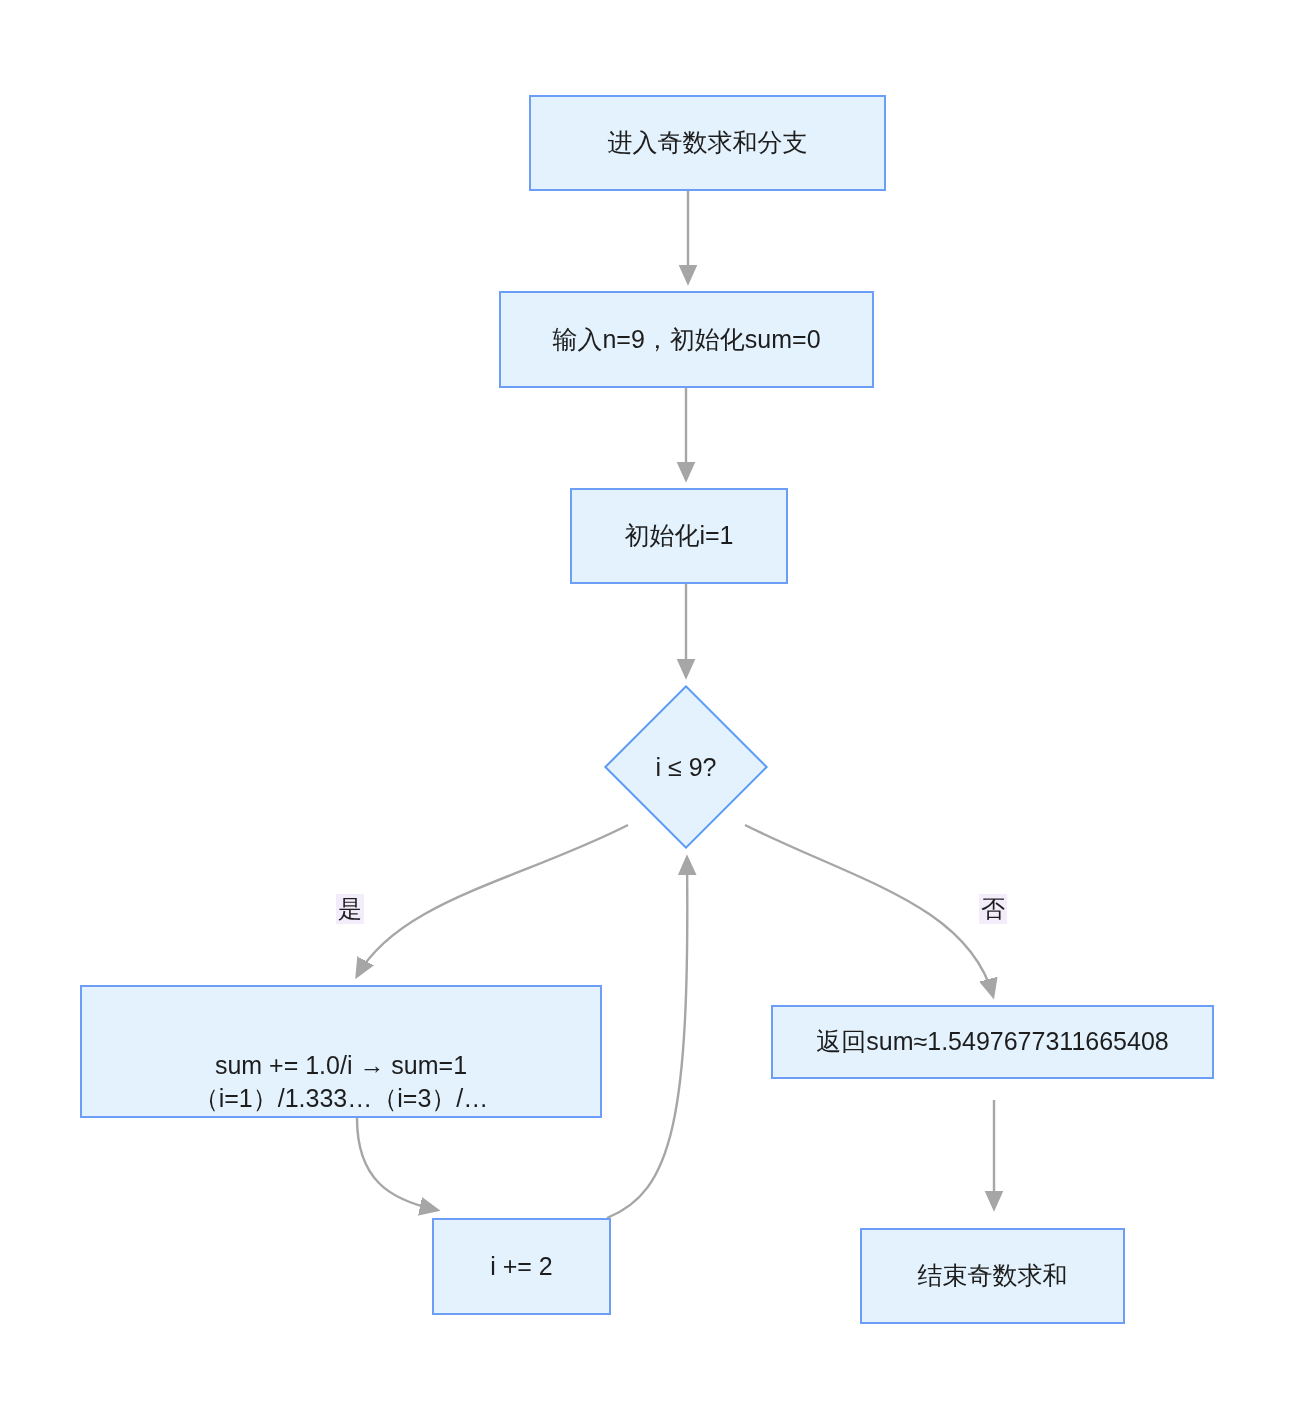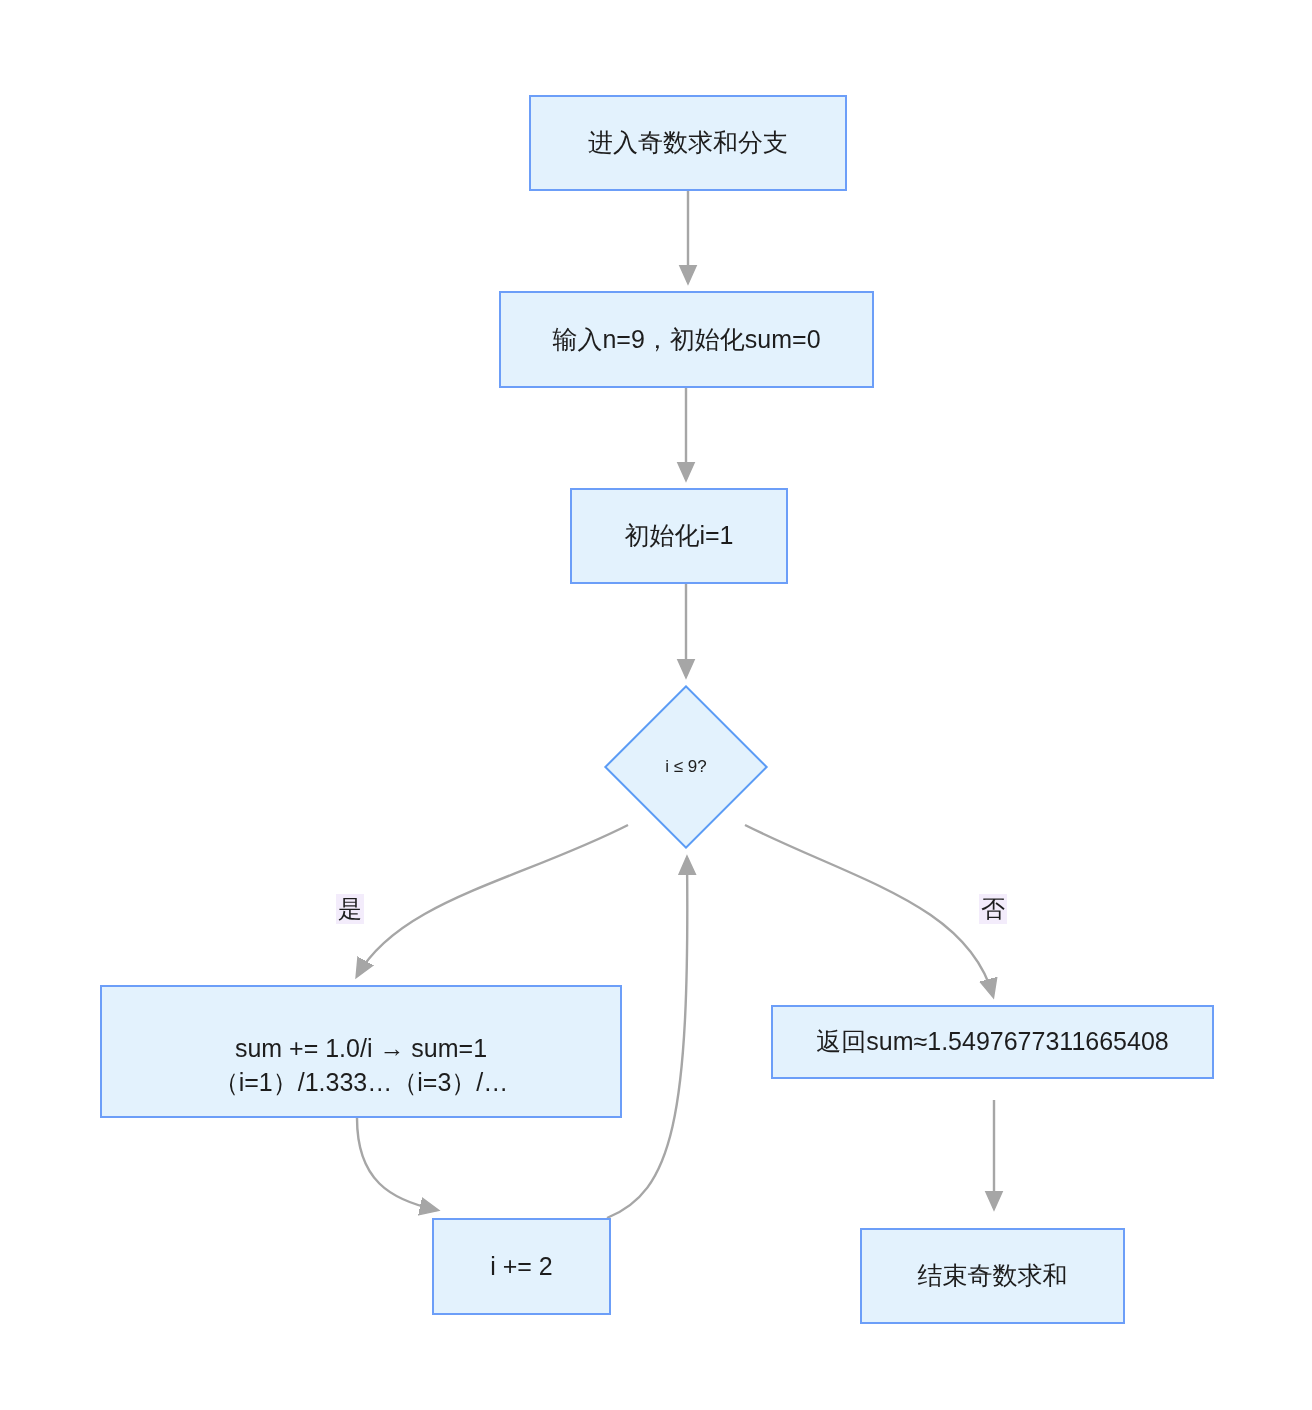--- a/index.html
+++ b/index.html
@@ -43,24 +43,24 @@
     text-align: center;
     white-space: pre-line;
   }
   .node-text {
     display: block;
     width: 100%;
     padding: 0 10px;
     box-sizing: border-box;
   }
   
-  #node-start        { left: 529px; top: 95px;   width: 318px; height: 96px; }
+  #node-start        { left: 529px; top: 95px;   width: 357px; height: 96px; }
   #node-input        { left: 499px; top: 291px;  width: 375px; height: 97px; }
   #node-init-i       { left: 570px; top: 488px;  width: 218px; height: 96px; }
-  #node-sum-step     { left: 100px;  top: 985px;  width: 522px; height: 133px; align-items: center; padding-top: 28px; }
+  #node-sum-step     { left: 80px;  top: 985px;  width: 522px; height: 133px; align-items: flex-end; padding-top: 28px; }
   #node-return       { left: 771px; top: 1005px; width: 443px; height: 74px; }
   #node-incr         { left: 432px; top: 1218px; width: 179px; height: 97px; }
   #node-end          { left: 860px; top: 1217px; width: 265px; height: 96px; margin-top: 11px; }
 
   
   #node-decision {
     position: absolute;
     left: 604px;
     top: 685px;
     width: 164px;
@@ -80,21 +80,21 @@
     margin-left: -58px;
     margin-top: -58px;
     background: #e3f2fd;
     border: 2px solid #5b9bf5;
     transform: rotate(45deg);
     box-sizing: border-box;
   }
   #node-decision .diamond-label {
     position: relative;
     z-index: 2;
-    font-size: 17px;
+    font-size: 25px;
     color: #1d1d1d;
     white-space: nowrap;
     text-align: center;
   }
 
   
   .edge-label {
     position: absolute;
     background: #f3ecfb;
     color: #1d1d1d;

